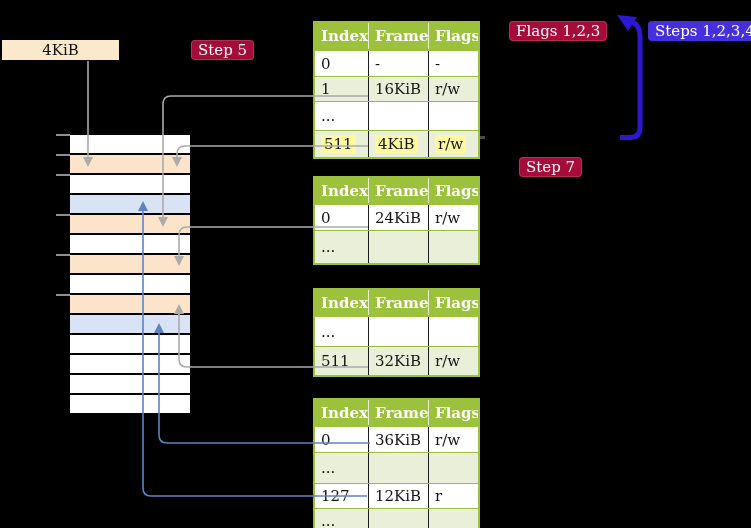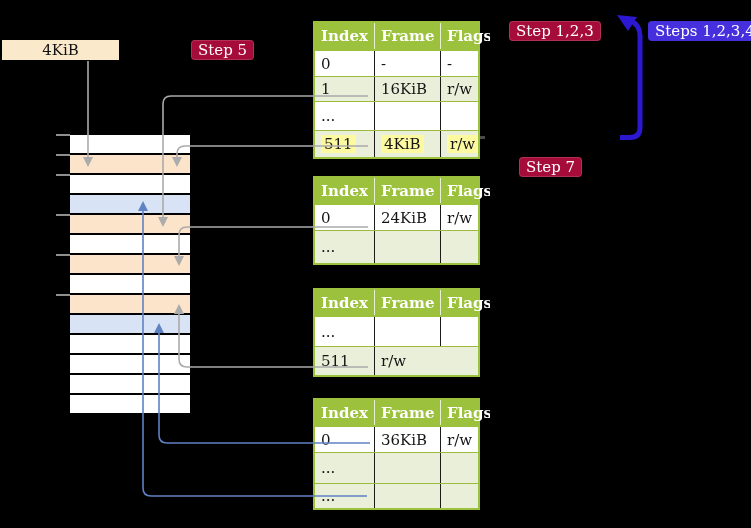--- a/index.html
+++ b/index.html
@@ -23,21 +23,21 @@
   .mem-row{height:18px;border-bottom:2px solid #000;}
   .mem-row.white{background:#fff;}
   .mem-row.peach{background:var(--peach,#fce4cb);}
   .mem-row.blue{background:var(--light-blue,#d8e4f5);}
   .tick{position:absolute;left:56px;width:14px;height:2px;background:#8f8f8f;}
   
   .ptable{
     position:absolute;left:313px;width:163px;
     border:2px solid var(--header-green,#9cc13c);background:#fff;
   }
-  .prow{display:grid;grid-template-columns:53px 60px 50px;gap:6px;}
+  .prow{display:grid;grid-template-columns:53px 60px 50px;}
   .prow.header{
     background:var(--header-green,#9cc13c);color:#fff;font-weight:bold;
   }
   .prow.header .cell{border-left:1.5px solid #e9f0d2;}
   .prow.header .cell:first-child{border-left:none;}
   .prow.body{color:#151515;border-top:1.5px solid #9cba3c;}
   .prow.body:nth-of-type(2){border-top:2px solid var(--header-green,#9cc13c);}
   .prow.body .cell{border-left:1.5px solid #1c1c1c;}
   .prow.body .cell:first-child{border-left:none;}
   .prow.body.shaded{background:var(--row-green,#e9efd8);}
@@ -50,21 +50,21 @@
   svg.overlay{position:absolute;left:0;top:0;z-index:6;pointer-events:none;}
   .memory,.ptable{z-index:2;}
   .badge,.box-label{z-index:4;}
 </style>
 </head>
 <body>
 
 <div class="box-label" style="left:2px;top:40px;width:117px;">4KiB</div>
 
 <div class="badge red" style="left:191px;top:40px;">Step 5</div>
-<div class="badge red" style="left:509px;top:21px;">Step 1,2,3</div>
+<div class="badge red" style="left:509px;top:21px;">Flags 1,2,3</div>
 <div class="badge blue" style="left:648px;top:21px;">Steps 1,2,3,4</div>
 <div class="badge red" style="left:519px;top:157px;">Step 7</div>
 
 <div class="memory">
     <div class="mem-row white"></div>
     <div class="mem-row peach"></div>
     <div class="mem-row white"></div>
     <div class="mem-row blue"></div>
     <div class="mem-row peach"></div>
     <div class="mem-row white"></div>
@@ -142,38 +142,44 @@
       <div class="cell">Frame</div>
       <div class="cell">Flags</div>
     </div>
     <div class="prow body" style="height: 29px;">
       <div class="cell">...</div>
       <div class="cell"></div>
       <div class="cell"></div>
     </div>
     <div class="prow body shaded" style="height: 28px;">
       <div class="cell">511</div>
+      <div class="cell">32KiB</div>
       <div class="cell">r/w</div>
     </div>
   </div>
 <div class="ptable" id="ptable-3" style="top:398px;">
     <div class="prow header" style="height: 25px;">
       <div class="cell">Index</div>
       <div class="cell">Frame</div>
       <div class="cell">Flags</div>
     </div>
     <div class="prow body" style="height: 25px;">
       <div class="cell">0</div>
       <div class="cell">36KiB</div>
       <div class="cell">r/w</div>
     </div>
     <div class="prow body shaded" style="height: 30px;">
       <div class="cell">...</div>
       <div class="cell"></div>
       <div class="cell"></div>
+    </div>
+    <div class="prow body" style="height: 24px;">
+      <div class="cell">127</div>
+      <div class="cell">12KiB</div>
+      <div class="cell">r</div>
     </div>
     <div class="prow body shaded" style="height: 24px;">
       <div class="cell">...</div>
       <div class="cell"></div>
       <div class="cell"></div>
     </div>
   </div>
 
 <svg class="overlay" width="751" height="528" viewBox="0 0 751 528">
   <g id="gray-arrows" fill="none">

